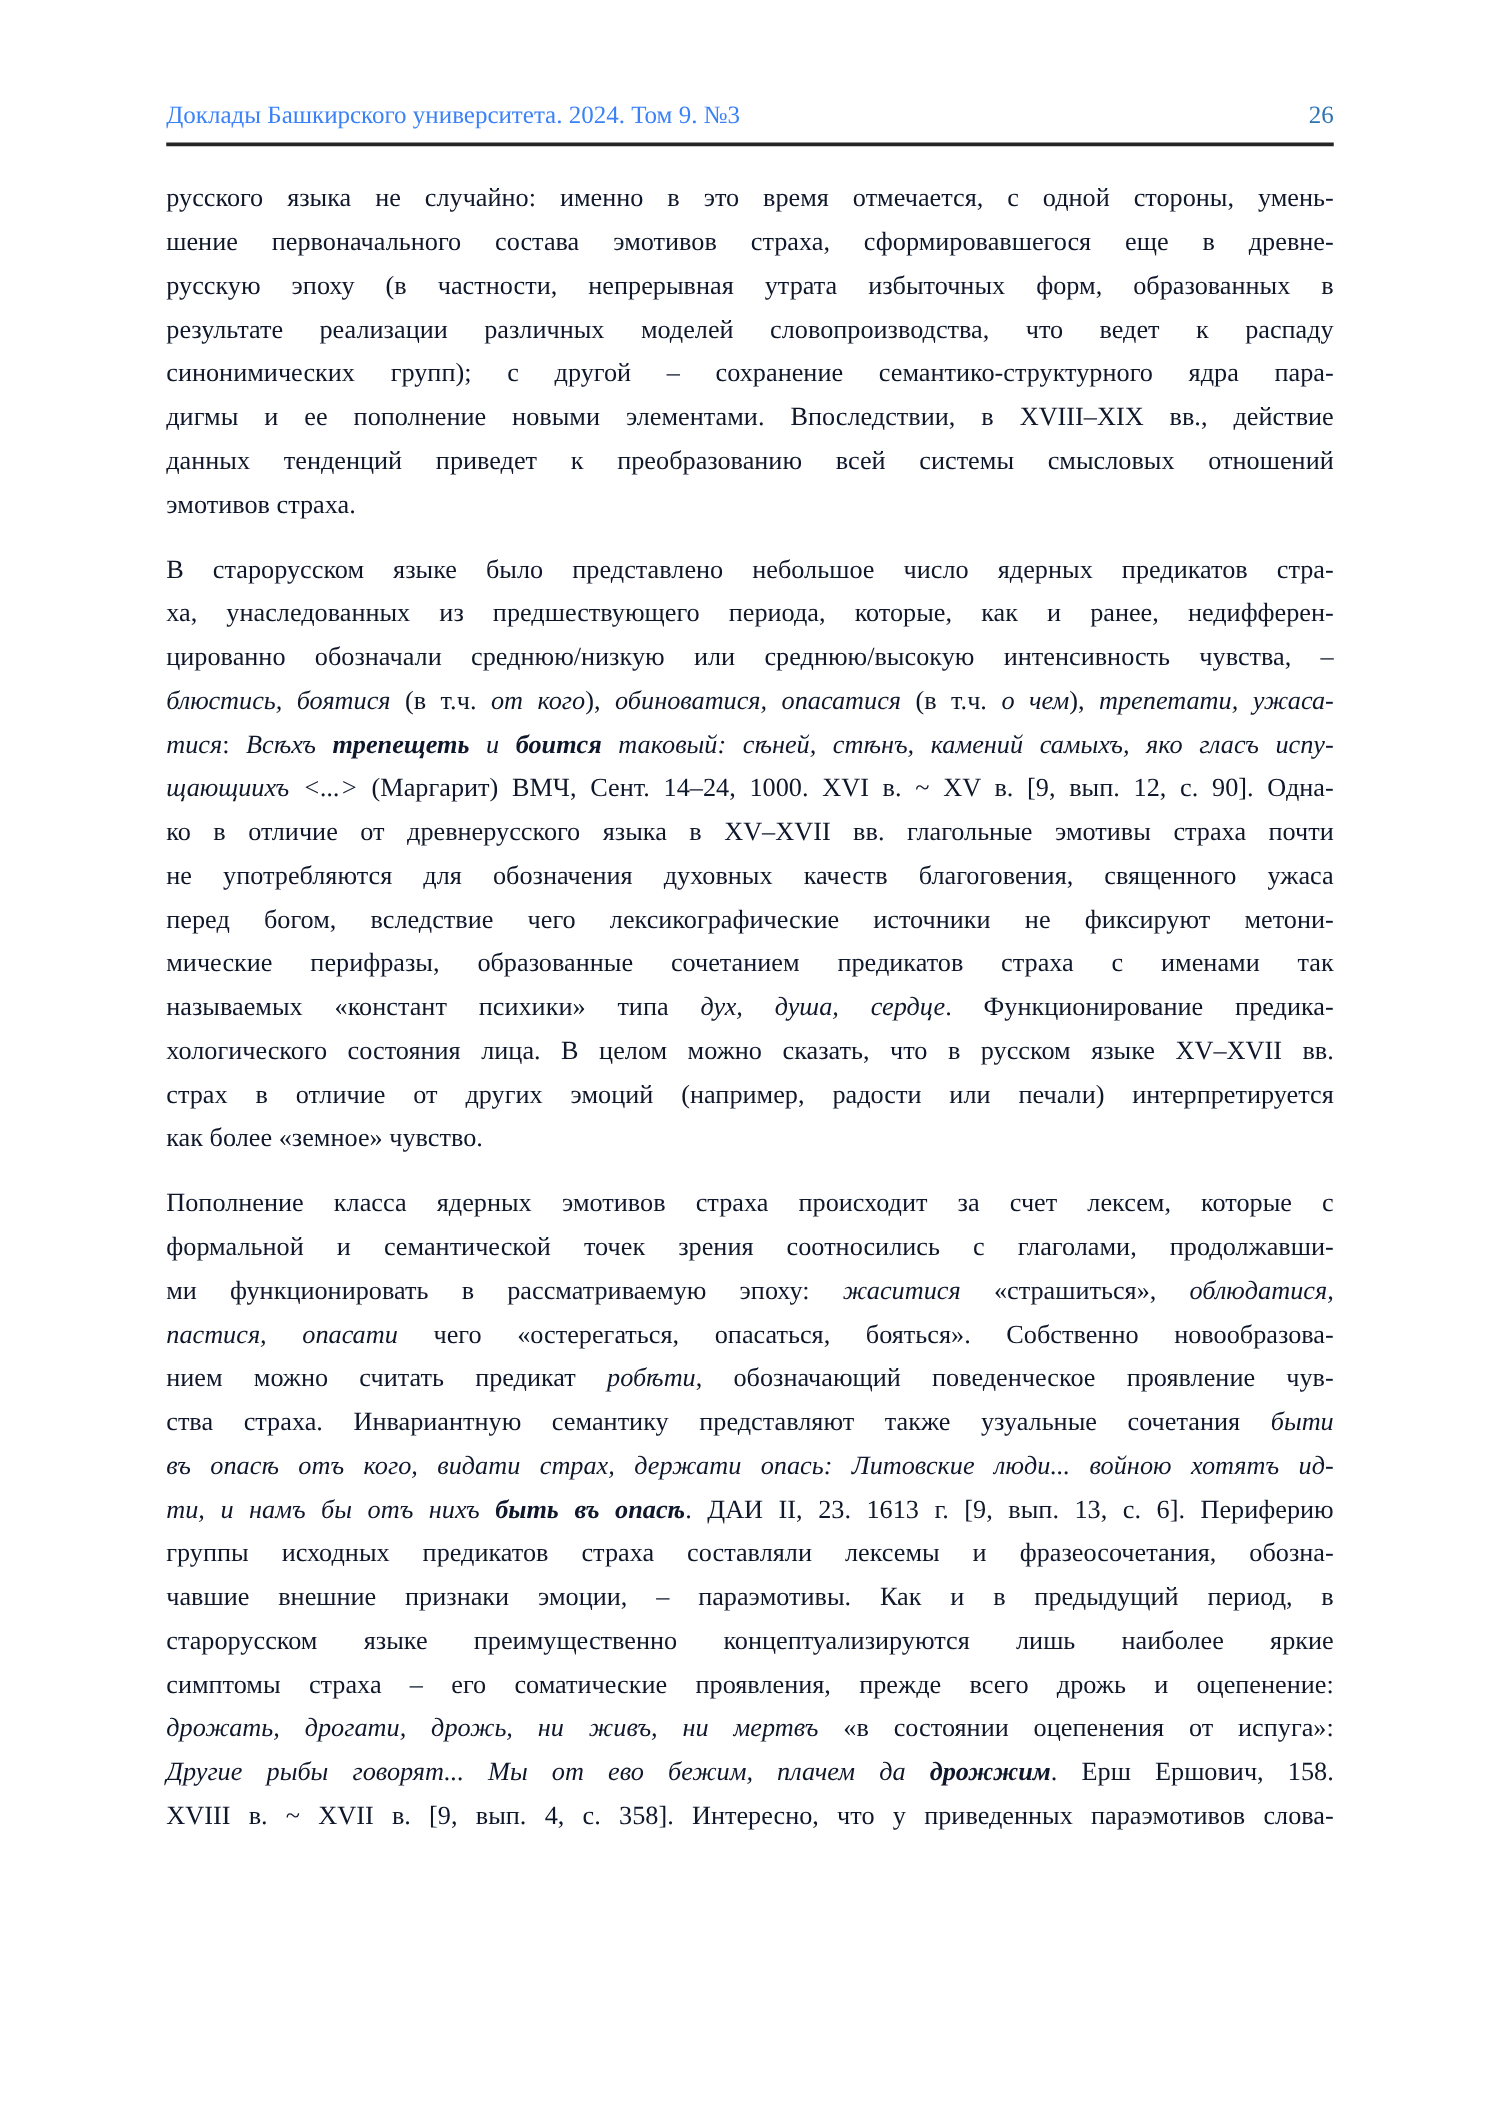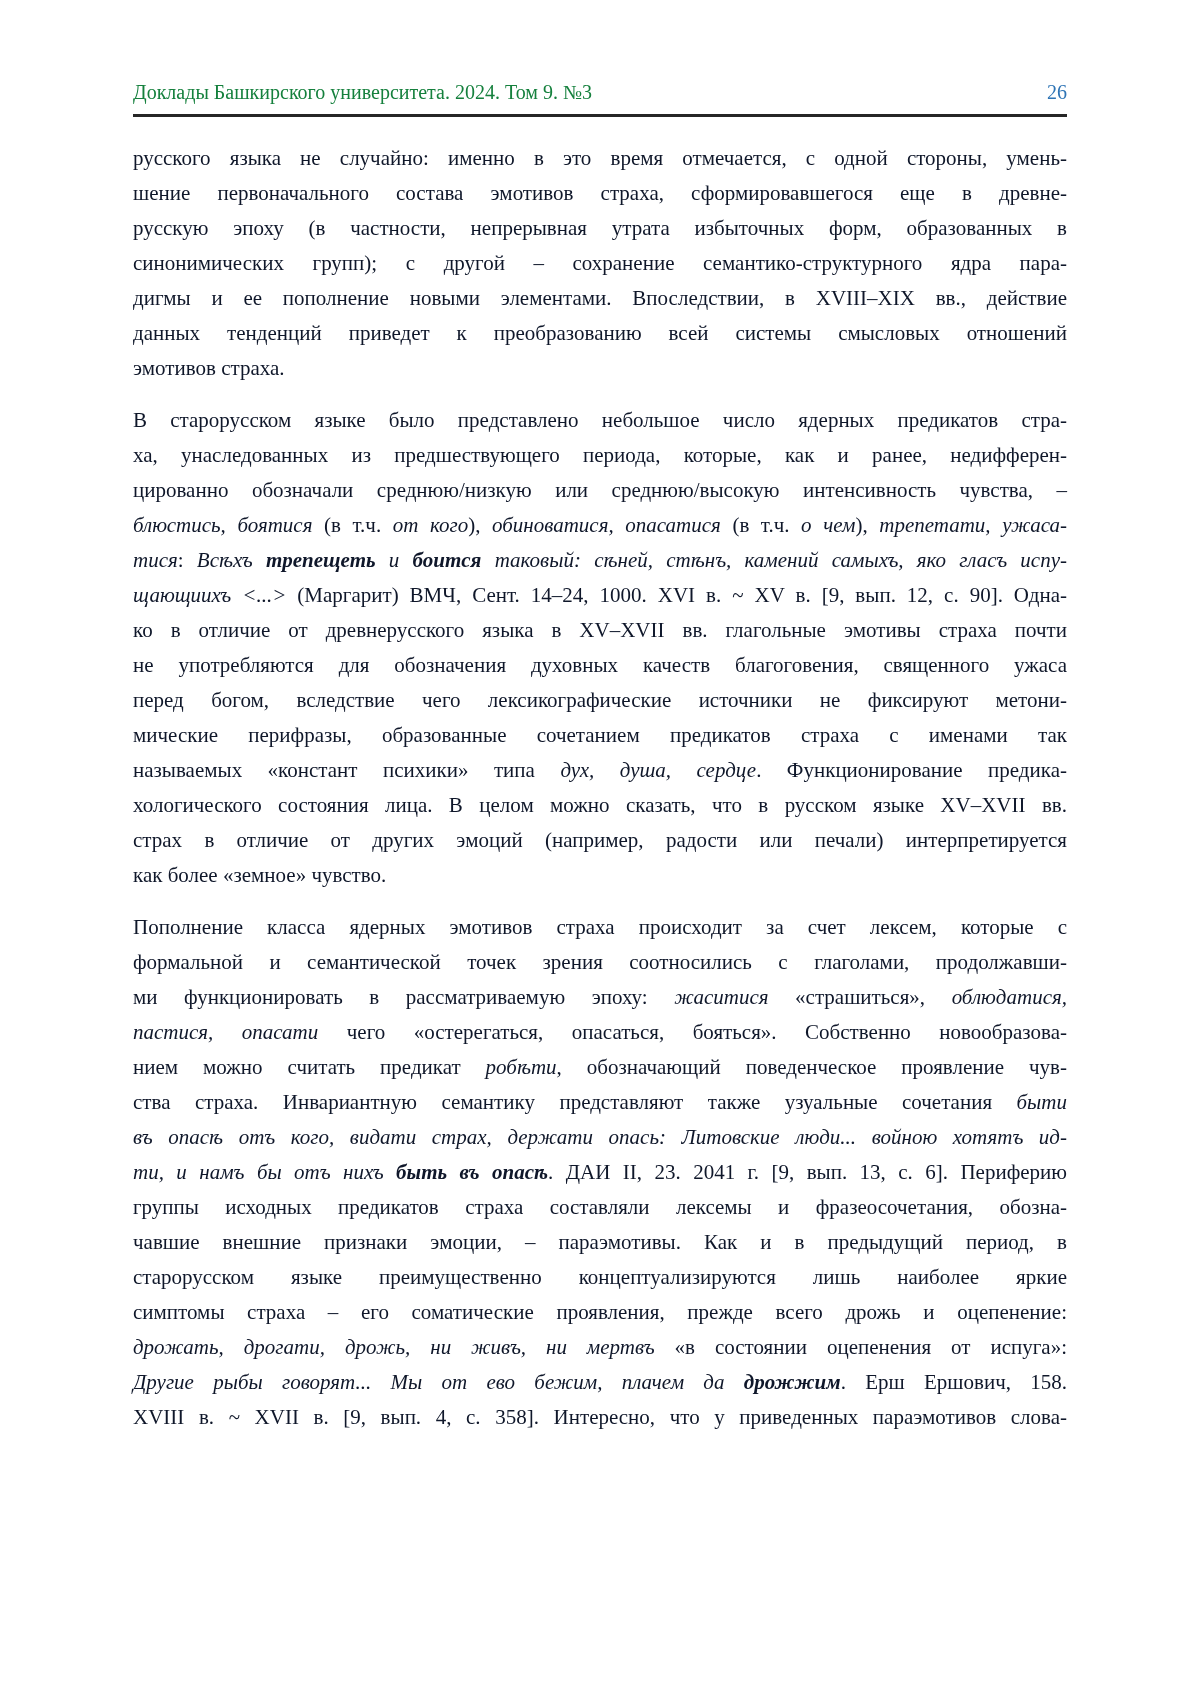--- a/index.html
+++ b/index.html
@@ -15,21 +15,21 @@
     padding:80px 133px 0 133px;
     background:#ffffff;
   }
   .header-row {
     display:flex;
     justify-content:space-between;
     align-items:baseline;
     font-size:20px;
     line-height:24px;
   }
-  .journal-title { color:#15803d; }
+  .journal-title { color:#3b82f6; }
   .page-number  { color:#2E74B5; }
   .header-rule {
     height:0;
     border-top:3px solid #262626;
     margin-top:10px;
   }
   .content {
     margin-top:24px;
     font-size:21px;
     line-height:35px;
@@ -53,20 +53,21 @@
     <span class="journal-title">Доклады Башкирского университета. 2024. Том 9. №3</span>
     <span class="page-number">26</span>
   </div>
   <div class="header-rule"></div>
 
   <div class="content">
     <div class="para">
         <div class="line"><span>русского языка не случайно: именно в это время отмечается, с одной стороны, умень-</span></div>
         <div class="line"><span>шение первоначального состава эмотивов страха, сформировавшегося еще в древне-</span></div>
         <div class="line"><span>русскую эпоху (в частности, непрерывная утрата избыточных форм, образованных в</span></div>
+        <div class="line"><span>результате реализации различных моделей словопроизводства, что ведет к распаду</span></div>
         <div class="line"><span>синонимических групп); с другой – сохранение семантико-структурного ядра пара-</span></div>
         <div class="line"><span>дигмы и ее пополнение новыми элементами. Впоследствии, в XVIII–XIX вв., действие</span></div>
         <div class="line"><span>данных тенденций приведет к преобразованию всей системы смысловых отношений</span></div>
         <div class="line lastline"><span>эмотивов страха.</span></div>
       </div>
     <div class="para">
         <div class="line"><span>В старорусском языке было представлено небольшое число ядерных предикатов стра-</span></div>
         <div class="line"><span>ха, унаследованных из предшествующего периода, которые, как и ранее, недифферен-</span></div>
         <div class="line"><span>цированно обозначали среднюю/низкую или среднюю/высокую интенсивность чувства, –</span></div>
         <div class="line"><span class="it">блюстись, боятися</span><span> (в т.ч. </span><span class="it">от кого</span><span>), </span><span class="it">обиноватися, опасатися</span><span> (в т.ч. </span><span class="it">о чем</span><span>), </span><span class="it">трепетати, ужаса-</span></div>
@@ -82,21 +83,21 @@
         <div class="line lastline"><span>как более «земное» чувство.</span></div>
       </div>
     <div class="para">
         <div class="line"><span>Пополнение класса ядерных эмотивов страха происходит за счет лексем, которые с</span></div>
         <div class="line"><span>формальной и семантической точек зрения соотносились с глаголами, продолжавши-</span></div>
         <div class="line"><span>ми функционировать в рассматриваемую эпоху: </span><span class="it">жаситися</span><span> «страшиться», </span><span class="it">облюдатися,</span></div>
         <div class="line"><span class="it">пастися, опасати</span><span> чего «остерегаться, опасаться, бояться». Собственно новообразова-</span></div>
         <div class="line"><span>нием можно считать предикат </span><span class="it">робѣти</span><span>, обозначающий поведенческое проявление чув-</span></div>
         <div class="line"><span>ства страха. Инвариантную семантику представляют также узуальные сочетания </span><span class="it">быти</span></div>
         <div class="line"><span class="it">въ опасѣ отъ кого, видати страх, держати опась: Литовские люди... войною хотятъ ид-</span></div>
-        <div class="line"><span class="it">ти, и намъ бы отъ нихъ </span><span class="bi">быть въ опасѣ</span><span>. ДАИ II, 23. 2041 г. [9, вып. 13, с. 6]. Периферию</span></div>
+        <div class="line"><span class="it">ти, и намъ бы отъ нихъ </span><span class="bi">быть въ опасѣ</span><span>. ДАИ II, 23. 1613 г. [9, вып. 13, с. 6]. Периферию</span></div>
         <div class="line"><span>группы исходных предикатов страха составляли лексемы и фразеосочетания, обозна-</span></div>
         <div class="line"><span>чавшие внешние признаки эмоции, – параэмотивы. Как и в предыдущий период, в</span></div>
         <div class="line"><span>старорусском языке преимущественно концептуализируются лишь наиболее яркие</span></div>
         <div class="line"><span>симптомы страха – его соматические проявления, прежде всего дрожь и оцепенение:</span></div>
         <div class="line"><span class="it">дрожать, дрогати, дрожь, ни живъ, ни мертвъ</span><span> «в состоянии оцепенения от испуга»:</span></div>
         <div class="line"><span class="it">Другие рыбы говорят... Мы от ево бежим, плачем да </span><span class="bi">дрожжим</span><span>. Ерш Ершович, 158.</span></div>
         <div class="line"><span>XVIII в. ~ XVII в. [9, вып. 4, с. 358]. Интересно, что у приведенных параэмотивов слова-</span></div>
       </div>
   </div>
 </div>

